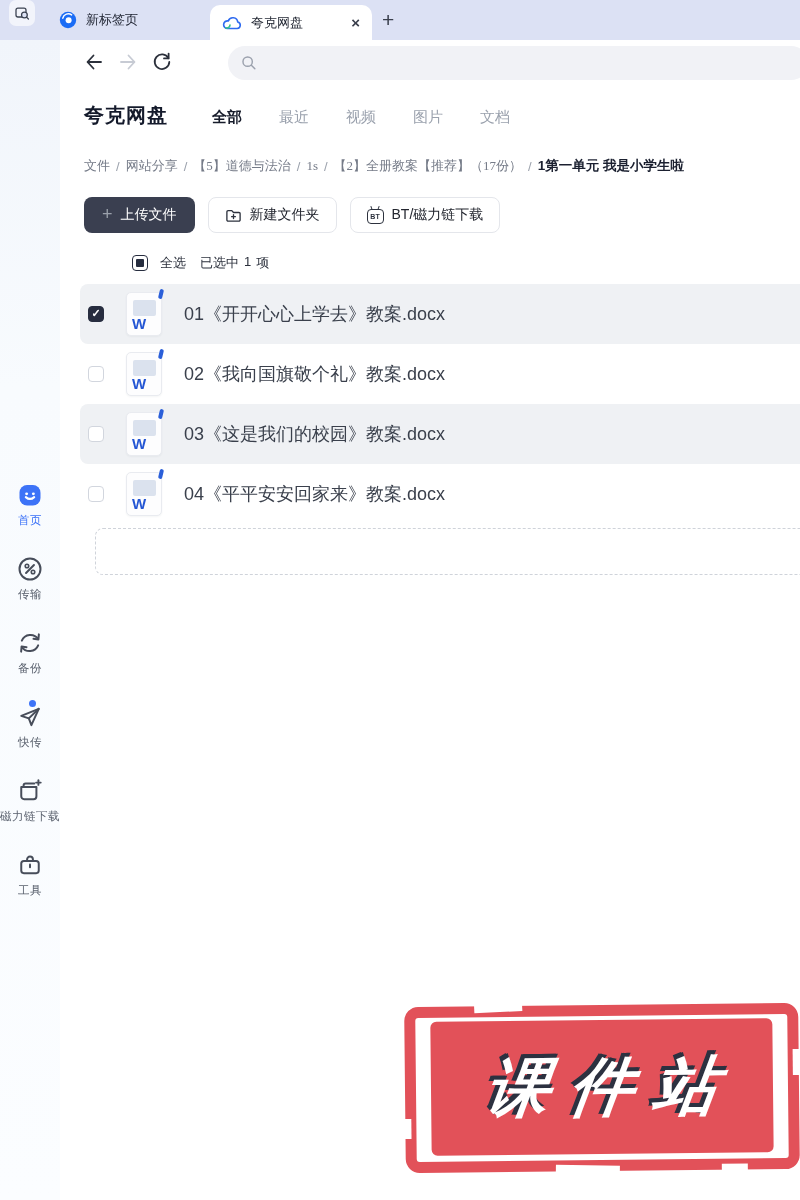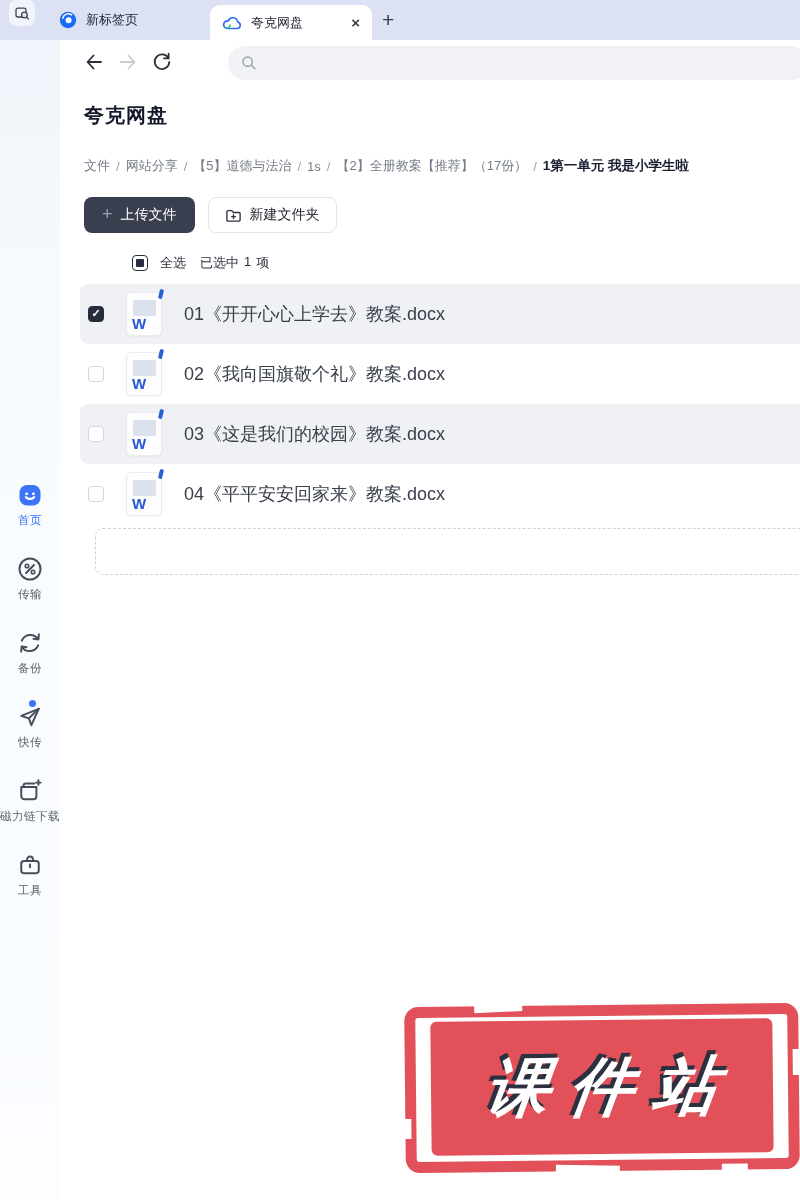--- a/index.html
+++ b/index.html
@@ -42,21 +42,21 @@
   
   .title-row { position:absolute; top:62px; left:24px; display:flex; align-items:baseline; }
   .page-title { font-size:20px; font-weight:700; color:#141a2b; margin:0; letter-spacing:1px; }
   .htabs { display:flex; gap:37px; margin-left:44px; font-size:15px; color:#9aa1ad; }
   .htab { cursor:pointer; }
   .htab.active { color:#171c2b; font-weight:700; }
 
   
   .breadcrumb { position:absolute; top:117px; left:24px; right:10px; font-size:13px; color:#757b88;
     display:flex; gap:6px; white-space:nowrap; align-items:center; }
-  .crumb { cursor:pointer; }
+  .crumb { cursor:pointer;font-family:Liberation Serif, serif; }
   .crumb-sep { color:#9ba1ac; }
   .crumb-current { color:#1b2030; font-weight:700; font-size:13.5px; }
 
   
   .toolbar { position:absolute; top:157px; left:24px; display:flex; gap:13px; }
   .btn { height:36px; border-radius:8px; display:flex; align-items:center; gap:8px; padding:0 16px;
     font-size:14px; background:#fff; border:1px solid #e4e6eb; color:#23262f; cursor:pointer; font-family:inherit; }
   .btn.dark { background:#3a3f50; color:#fff; border:none; padding:0 18px; }
   .btn .plus { color:#9aa0ab; font-size:18px; line-height:1; font-weight:400; margin-top:-2px; }
   .bt-badge { width:17px; height:15px; border:1.4px solid #2d323e; border-radius:4px; font-size:7px; font-weight:700;
@@ -217,20 +217,27 @@
     <div class="searchbar">
       <svg class="ic" width="18" height="18" viewBox="0 0 20 20">
         <circle cx="8.5" cy="8.5" r="5.2" fill="none" stroke="#9ba1ad" stroke-width="1.6"></circle>
         <line x1="12.6" y1="12.6" x2="16.5" y2="16.5" stroke="#9ba1ad" stroke-width="1.6" stroke-linecap="round"></line>
       </svg>
       <input type="text" value="" style="">
     </div>
 
     <div class="title-row">
       <h1 class="page-title">夸克网盘</h1>
+      <div class="htabs">
+        <span class="htab active">全部</span>
+        <span class="htab">最近</span>
+        <span class="htab">视频</span>
+        <span class="htab">图片</span>
+        <span class="htab">文档</span>
+      </div>
     </div>
 
     <div class="breadcrumb">
       <span class="crumb">文件</span>
       <span class="crumb-sep">/</span>
       <span class="crumb">网站分享</span>
       <span class="crumb-sep">/</span>
       <span class="crumb">【5】道德与法治</span>
       <span class="crumb-sep">/</span>
       <span class="crumb">1s</span>
@@ -246,20 +253,24 @@
         <span>上传文件</span>
       </button>
       <button class="btn">
         <svg class="ic" width="17" height="17" viewBox="0 0 18 18">
           <path d="M2,5 a1.2,1.2 0 0 1 1.2,-1.2 h4 l1.8,2 h5.8 a1.2,1.2 0 0 1 1.2,1.2 v6.8 a1.2,1.2 0 0 1 -1.2,1.2 h-11.6 a1.2,1.2 0 0 1 -1.2,-1.2 z" fill="none" stroke="#2d323e" stroke-width="1.4" stroke-linejoin="round"></path>
           <line x1="9" y1="8.2" x2="9" y2="12.2" stroke="#2d323e" stroke-width="1.4" stroke-linecap="round"></line>
           <line x1="7" y1="10.2" x2="11" y2="10.2" stroke="#2d323e" stroke-width="1.4" stroke-linecap="round"></line>
         </svg>
         <span>新建文件夹</span>
       </button>
+      <button class="btn">
+        <span class="bt-badge">BT</span>
+        <span>BT/磁力链下载</span>
+      </button>
     </div>
 
     <div class="selectbar">
       <span class="cb indeterminate"></span>
       <span class="sel-label">全选</span>
       <span class="sel-status">
         <span>已选中</span>
         <span>1</span>
         <span>项</span>
       </span>

